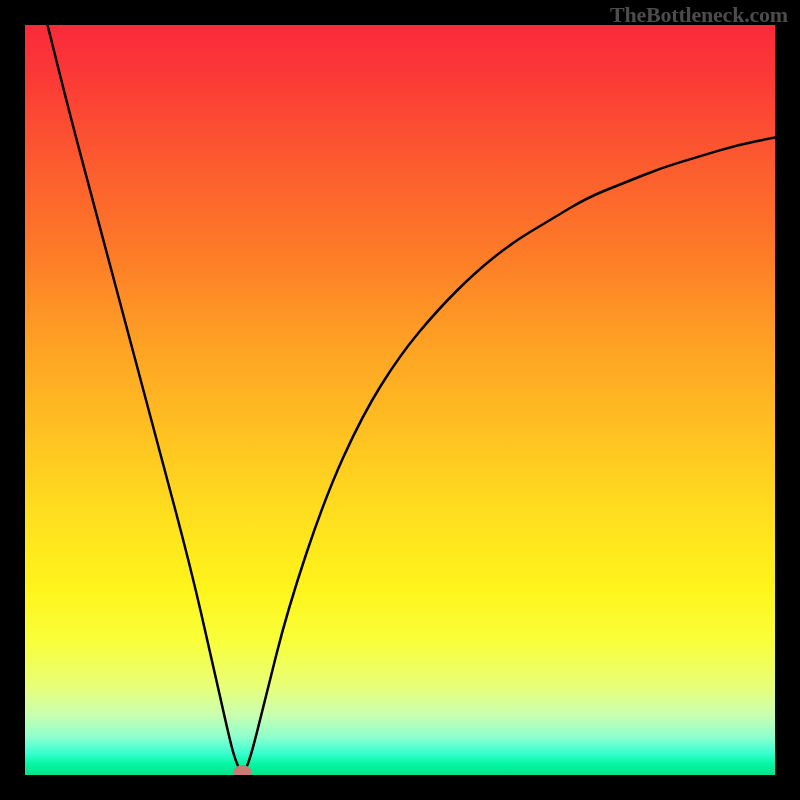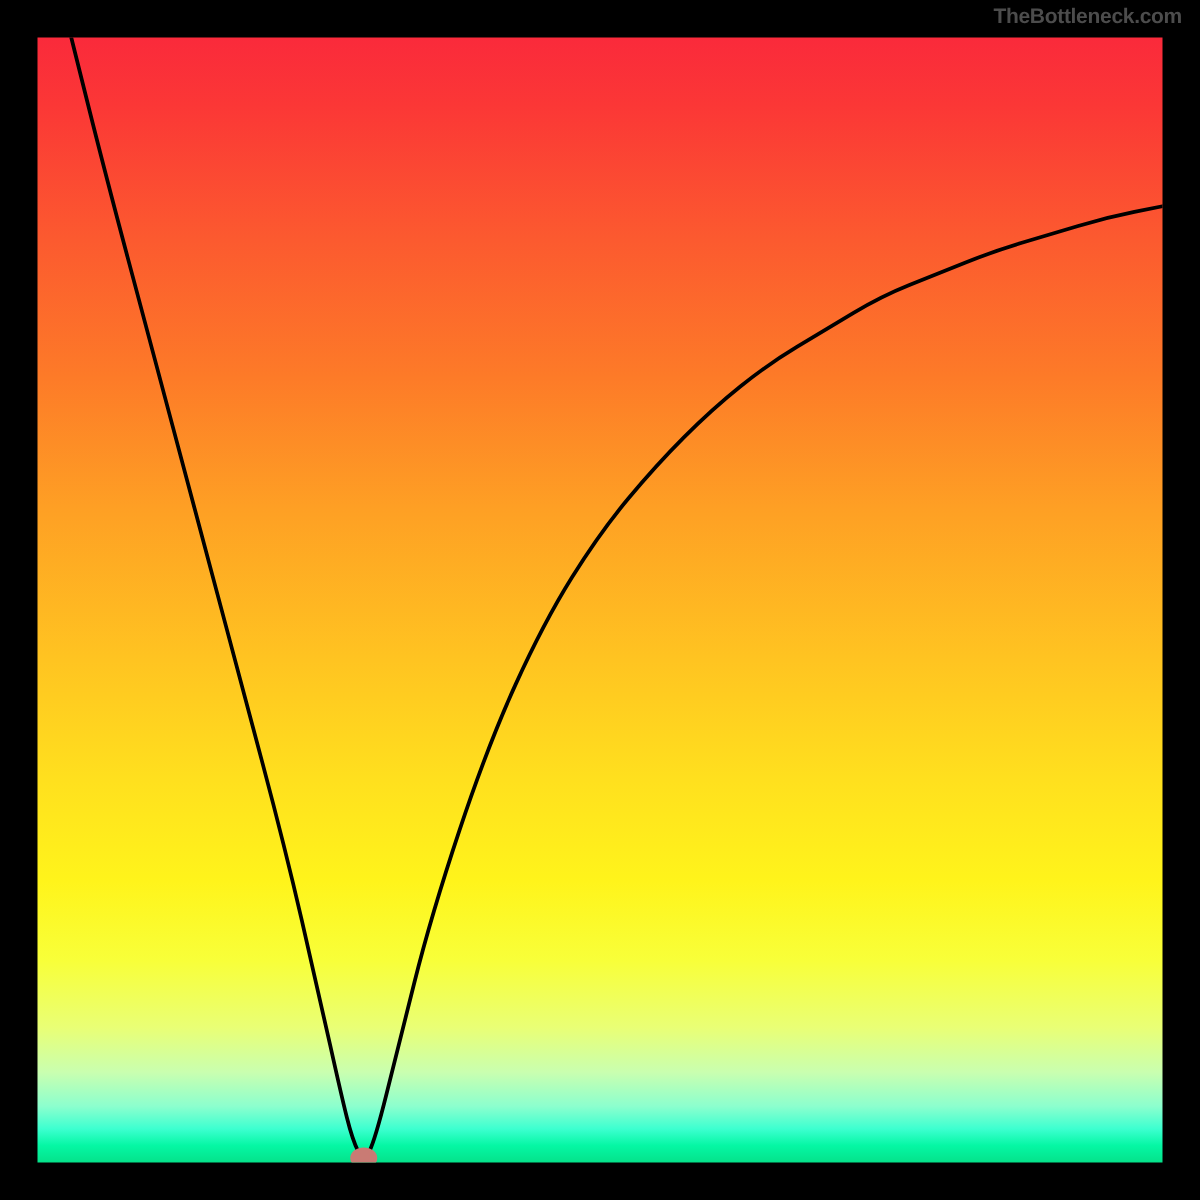--- a/index.html
+++ b/index.html
@@ -15,23 +15,24 @@
     position: relative;
     width: 800px;
     height: 800px;
     background: #000;
   }
   .watermark {
     position: absolute;
     top: 2px;
     right: 12px;
     color: #4c4c4c;
-    font-size: 14px;
+    font-size: 22px;
     font-weight: 600;
     letter-spacing: -0.2px;
+    font-family: Liberation Serif, serif;
   }
   .plot-area {
     position: absolute;
     left: 25px;
     top: 25px;
     width: 750px;
     height: 750px;
     
     background: linear-gradient(
       to bottom,

